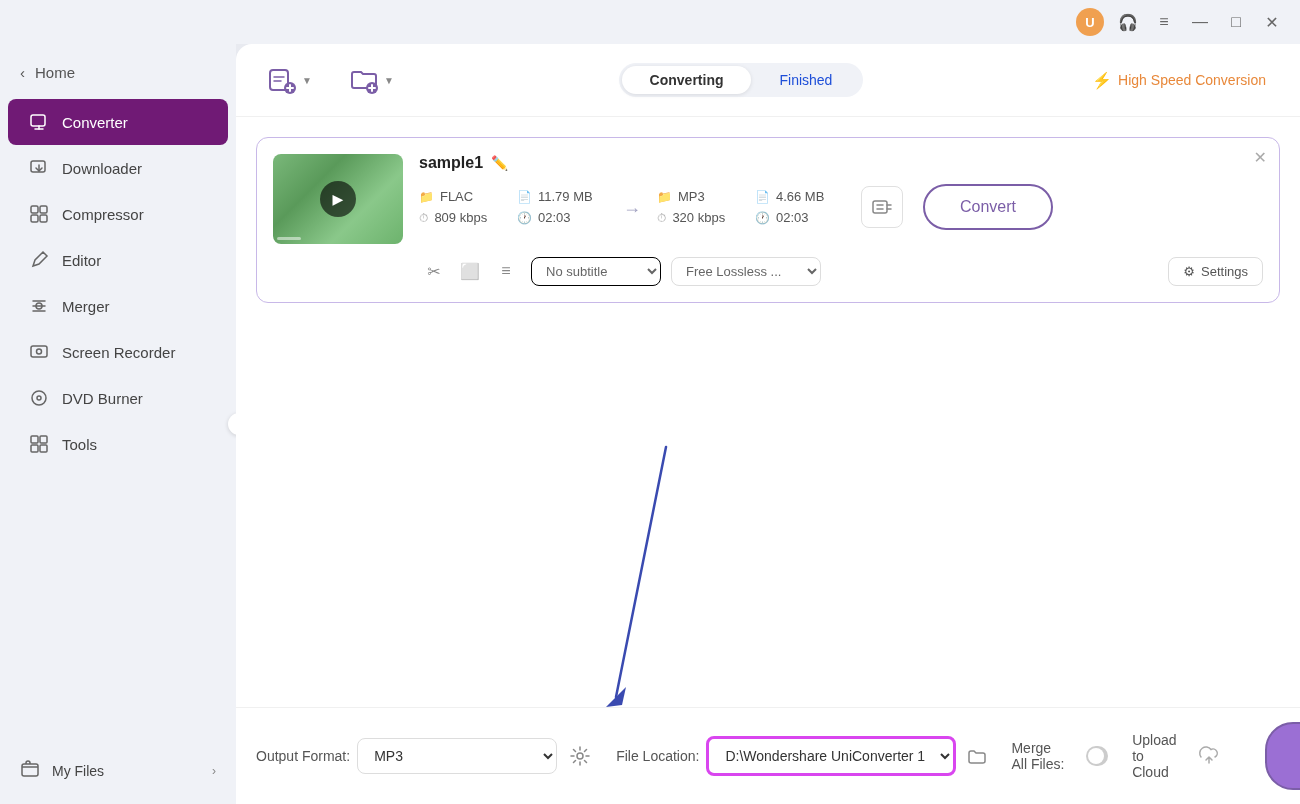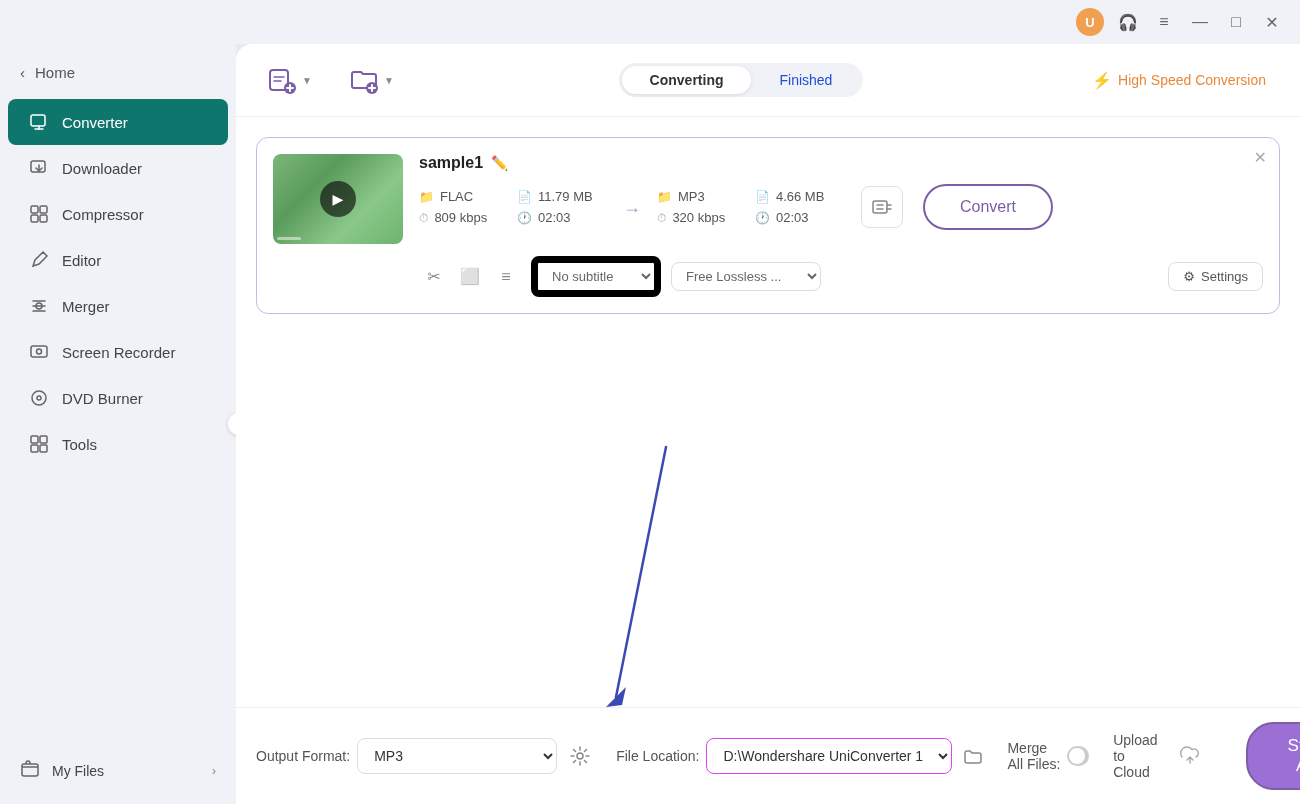--- a/index.html
+++ b/index.html
@@ -63,21 +63,21 @@
       align-items: center;
       gap: 12px;
       padding: 12px 20px;
       color: #444;
       font-size: 15px;
       cursor: pointer;
       border-radius: 8px;
       margin: 0 8px;
     }
     .sidebar-item.active {
-      background: #0f766e;
+      background: #701a75;
       color: white;
     }
     .sidebar-item .icon {
       width: 22px; height: 22px;
       display: flex; align-items: center; justify-content: center;
     }
     .sidebar-collapse {
       position: absolute;
       right: -14px;
       top: 50%;
@@ -312,21 +312,21 @@
       gap: 6px;
     }
     .tool-icon-btn {
       width: 30px; height: 30px;
       display: flex; align-items: center; justify-content: center;
       color: #888;
       font-size: 16px;
       cursor: pointer;
     }
     .subtitle-select {
-      border: 7px solid #000000;
+      border: 1px solid #000000;
       border-radius: 8px;
       padding: 5px 10px;
       font-size: 13px;
       color: #666;
       background: white;
       cursor: pointer;
       min-width: 130px;
     }
     .audio-select {
       border: 1px solid #ddd;
@@ -389,21 +389,21 @@
       cursor: pointer;
     }
     .settings-icon-btn {
       width: 32px; height: 32px;
       display: flex; align-items: center; justify-content: center;
       color: #888;
       font-size: 16px;
       cursor: pointer;
     }
     .location-select {
-      border: 1px solid #d946ef;
+      border: 3px solid #d946ef;
       border-radius: 8px;
       padding: 8px 12px;
       font-size: 14px;
       color: #333;
       background: white;
       min-width: 190px;
       cursor: pointer;
     }
     .folder-btn {
       width: 28px; height: 28px;
@@ -413,21 +413,21 @@
     }
     .right-controls {
       margin-left: auto;
       display: flex;
       align-items: center;
       gap: 24px;
     }
     .merge-row {
       display: flex;
       align-items: center;
-      gap: 4px;
+      gap: 19px;
       font-size: 14px;
       color: #555;
     }
     .toggle {
       width: 38px; height: 20px;
       background: #ccc;
       border-radius: 10px;
       position: relative;
       cursor: pointer;
     }

